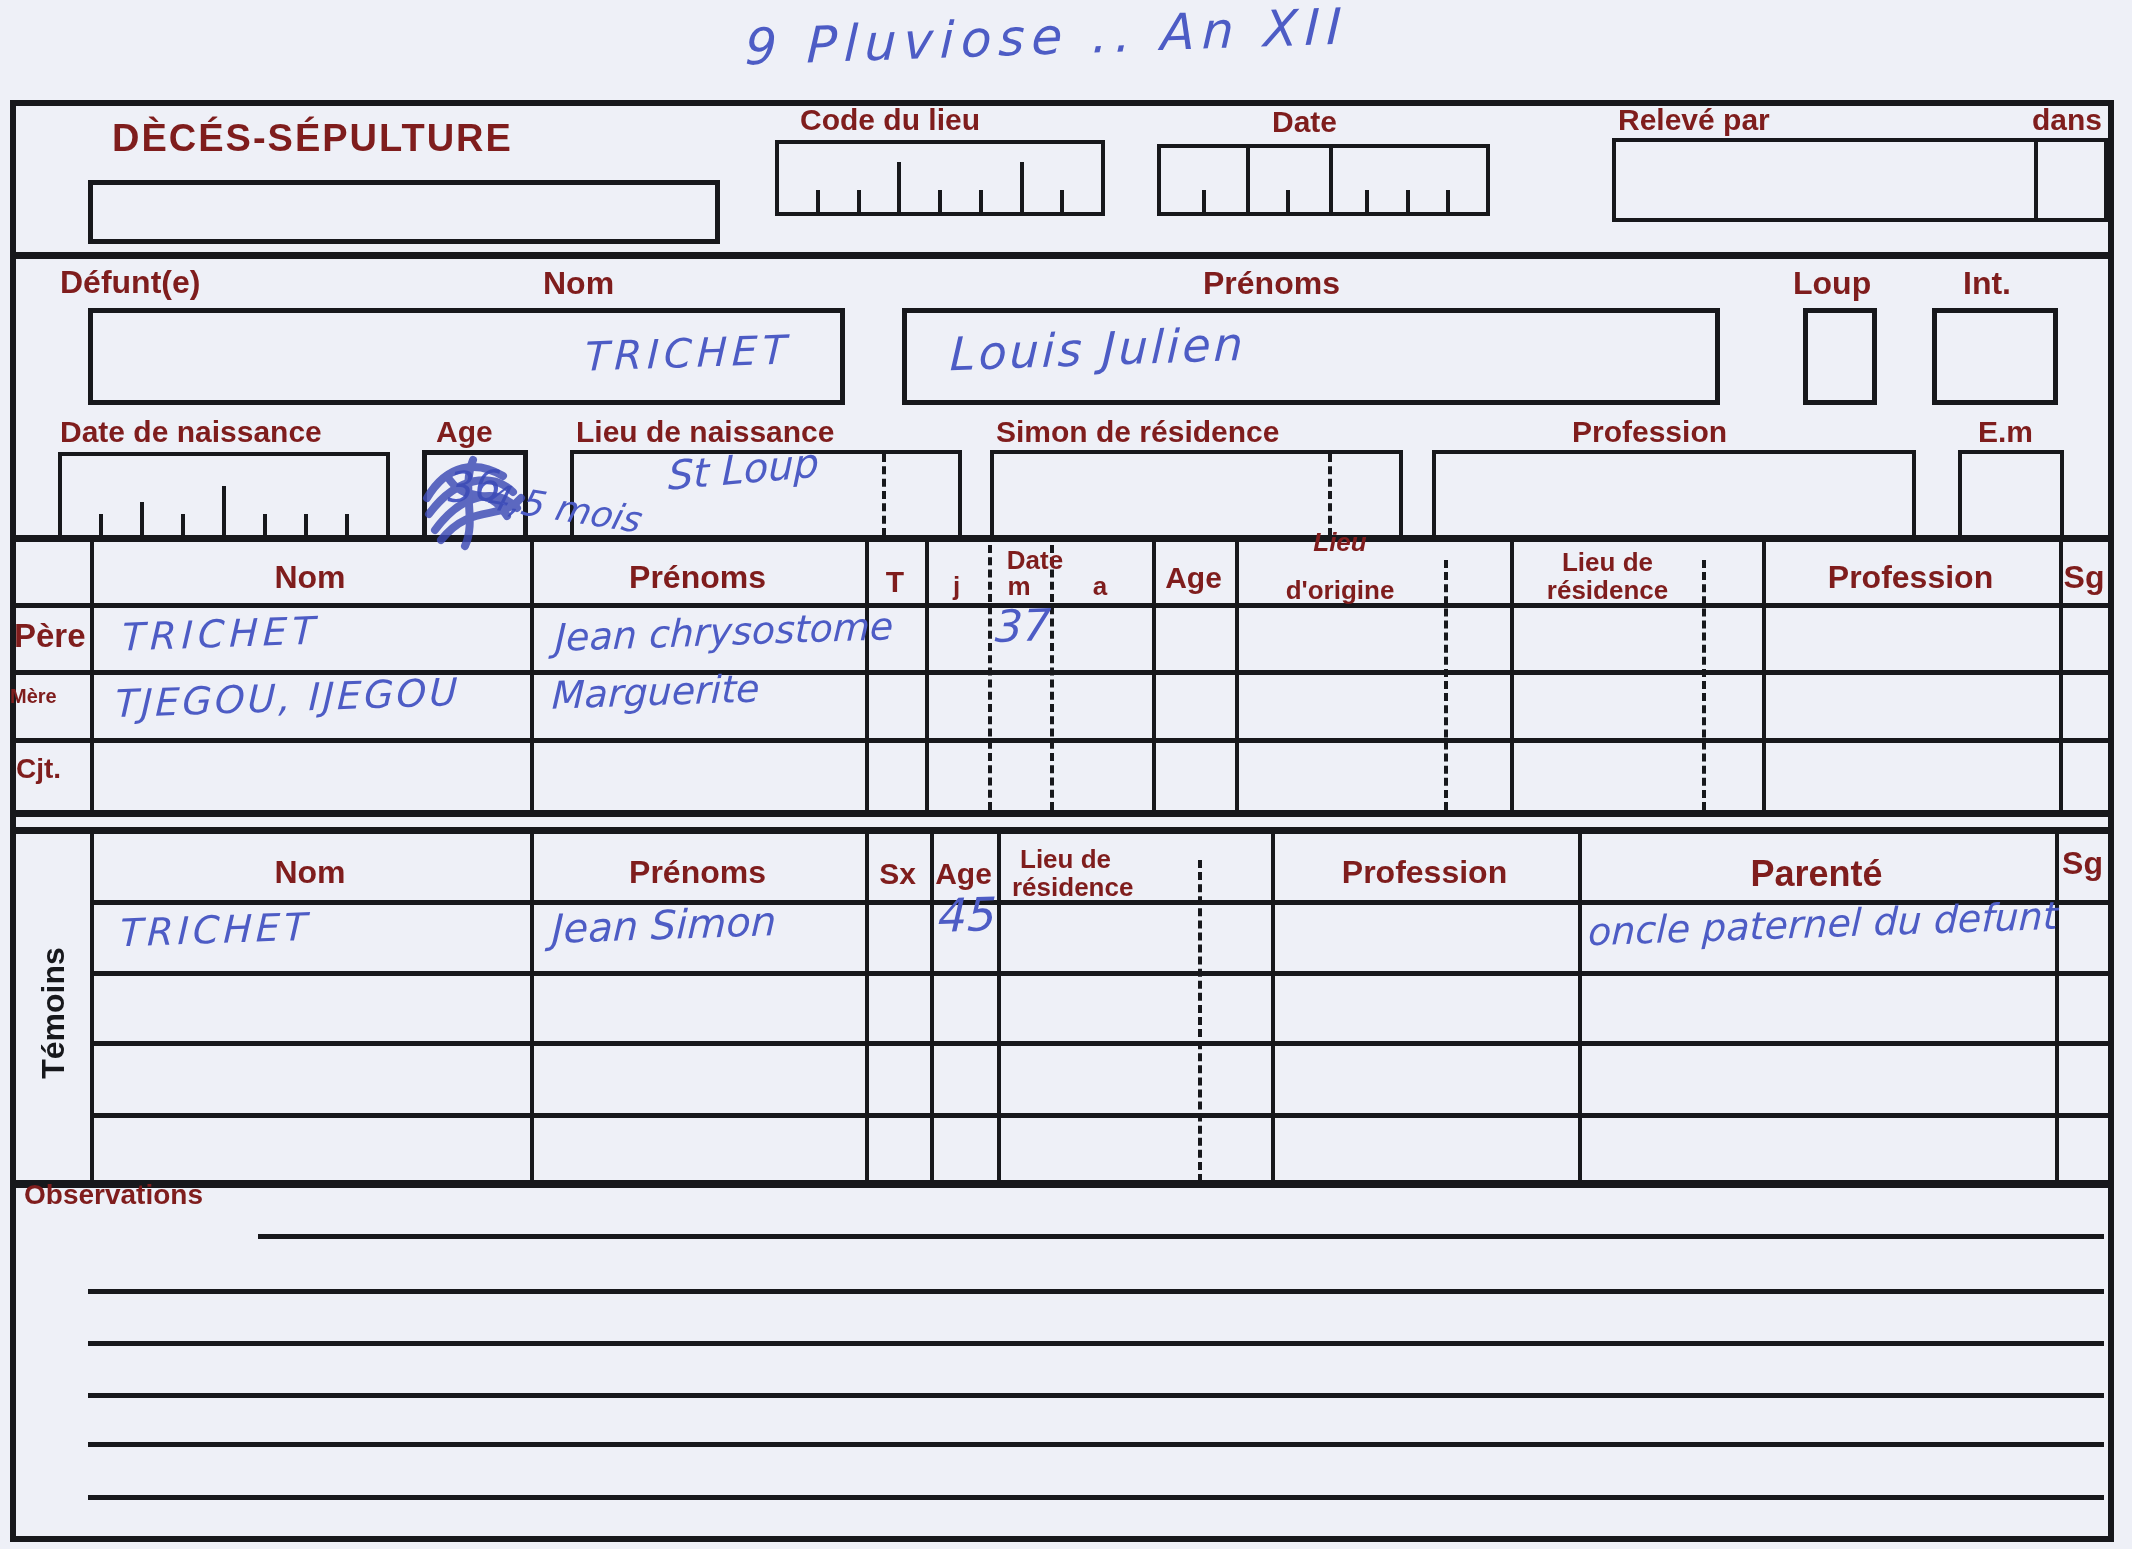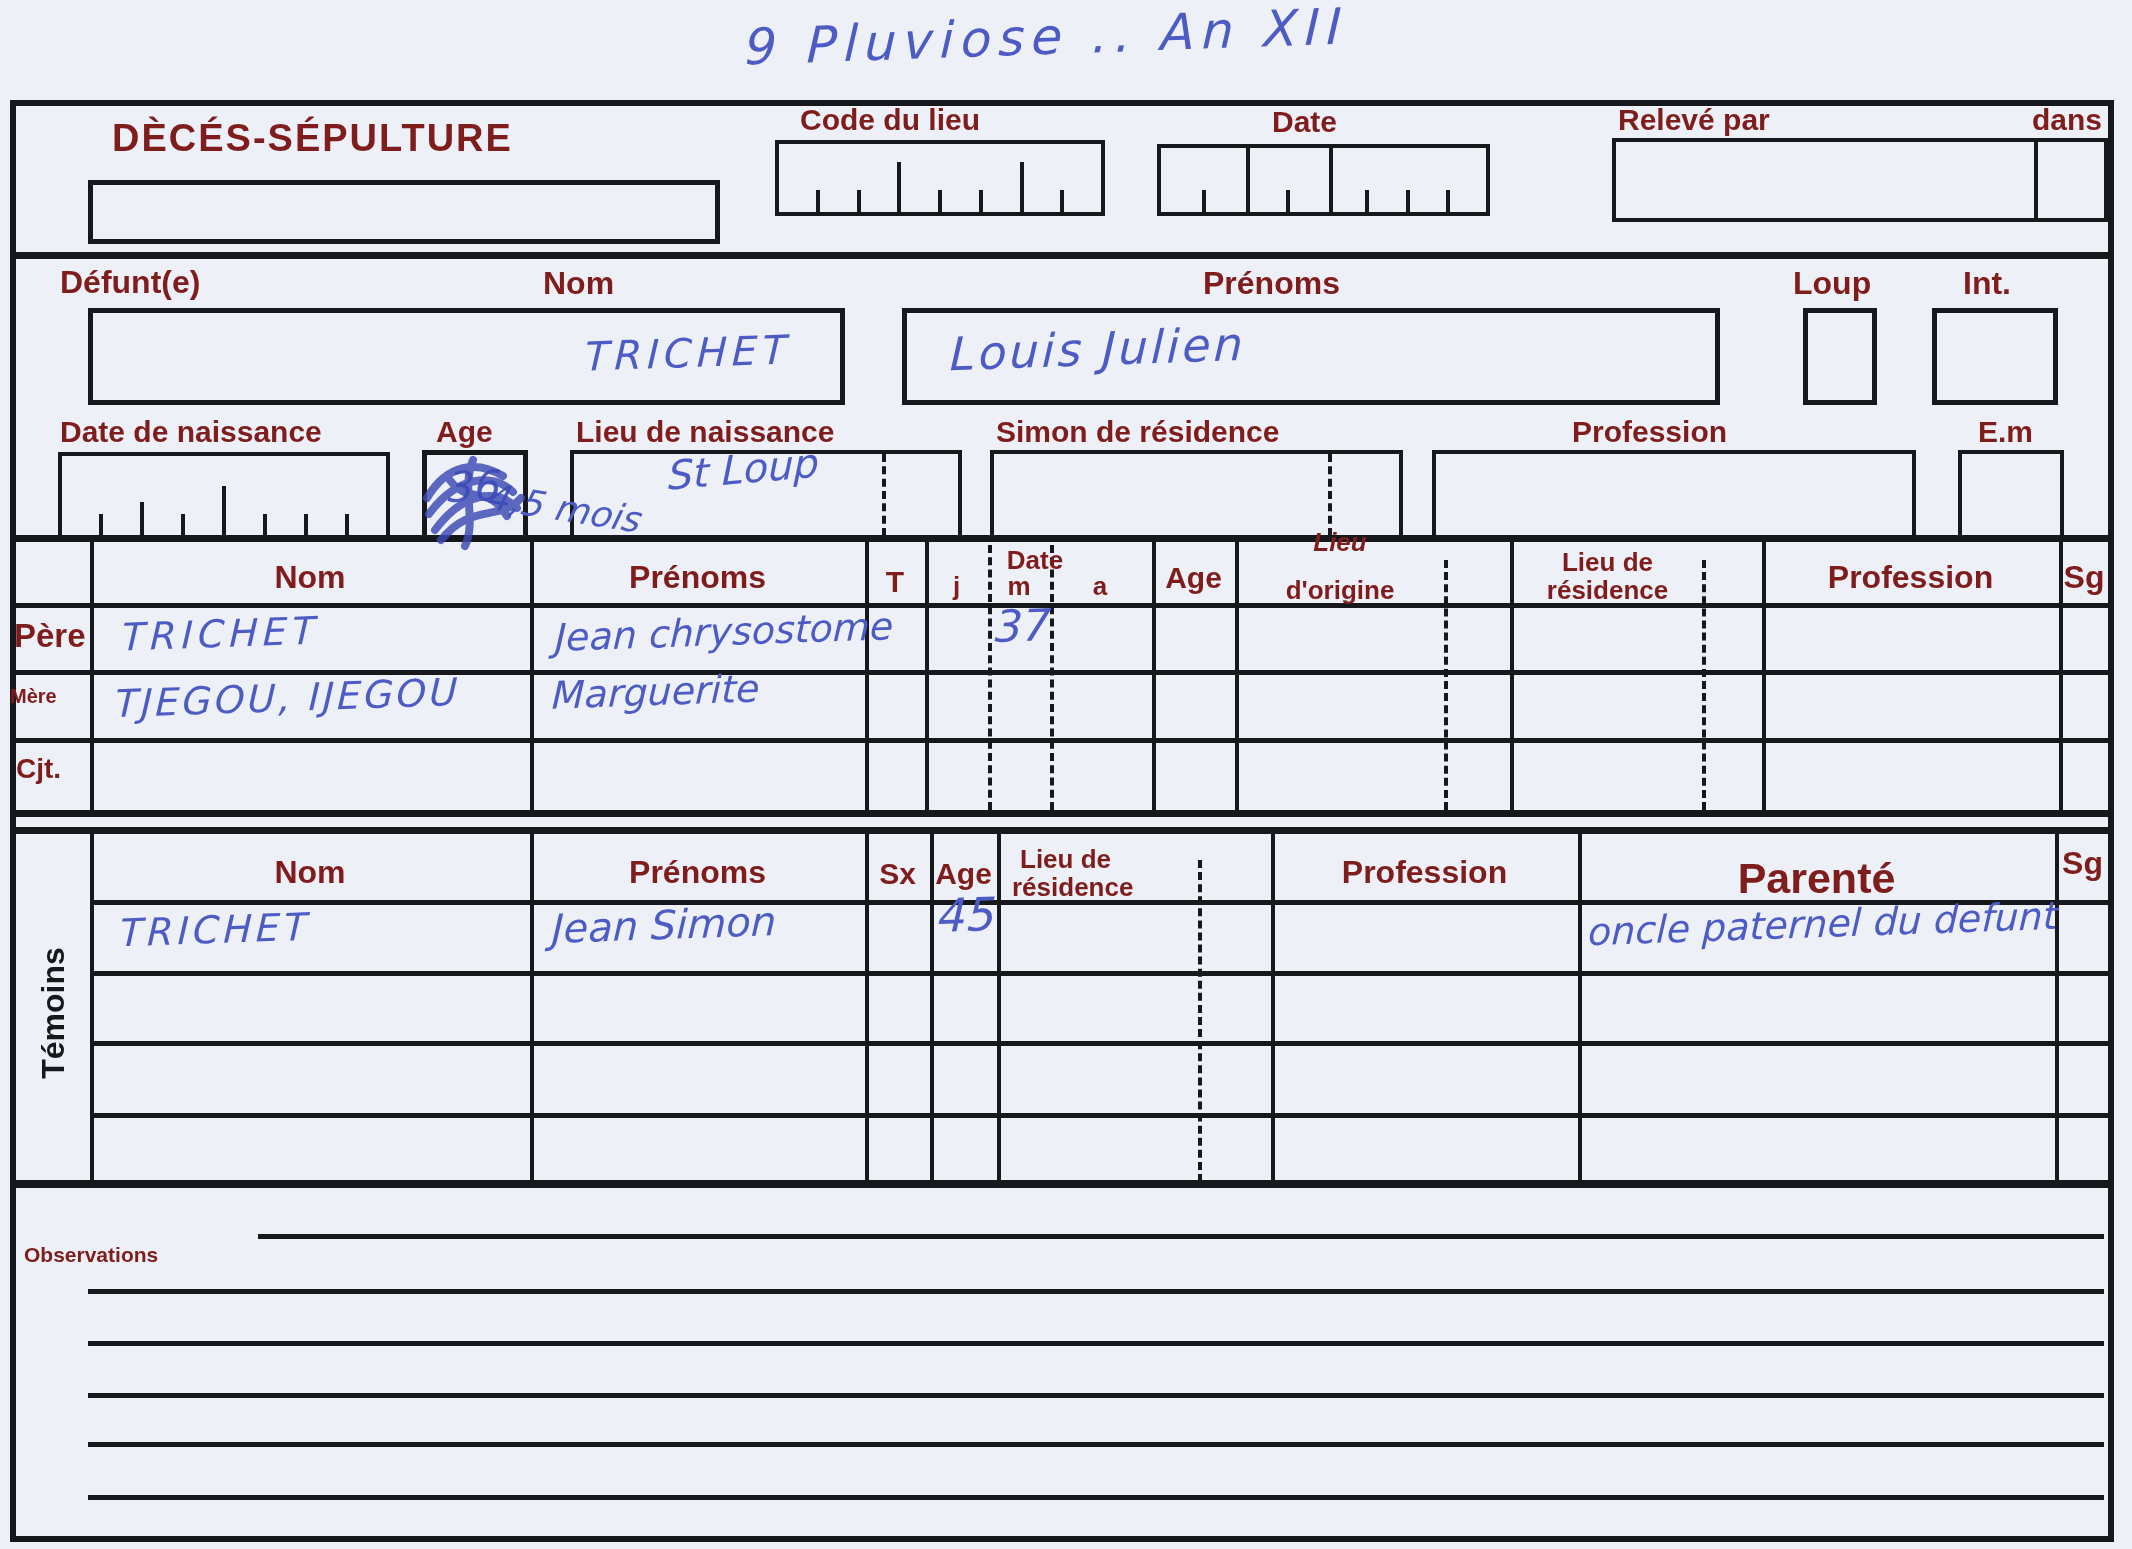--- a/index.html
+++ b/index.html
@@ -198,29 +198,29 @@
   <div class="hl" style="left:90px;top:1041px;width:2018px;height:5px;"></div>
   <div class="hl" style="left:90px;top:1113px;width:2018px;height:5px;"></div>
 
   <div class="lbl ctr" style="left:90px;top:855px;width:440px;font-size:32px;">Nom</div>
   <div class="lbl ctr" style="left:530px;top:855px;width:335px;font-size:32px;">Prénoms</div>
   <div class="lbl ctr" style="left:865px;top:858px;width:65px;">Sx</div>
   <div class="lbl ctr" style="left:930px;top:858px;width:67px;">Age</div>
   <div class="lbl sm" style="left:1020px;top:845px;">Lieu de</div>
   <div class="lbl sm" style="left:1012px;top:873px;">résidence</div>
   <div class="lbl ctr" style="left:1271px;top:855px;width:307px;font-size:32px;">Profession</div>
-  <div class="lbl ctr" style="left:1578px;top:855px;width:477px;font-size:43px;">Parenté</div>
+  <div class="lbl ctr" style="left:1578px;top:855px;width:477px;font-size:36px;">Parenté</div>
   <div class="lbl ctr" style="left:2055px;top:846px;width:55px;font-size:32px;">Sg</div>
 
   <div class="hw" style="left:120px;top:908px;font-size:38px;letter-spacing:4px;">TRICHET</div>
   <div class="hw" style="left:552px;top:902px;font-size:40px;">Jean Simon</div>
   <div class="hw" style="left:938px;top:888px;font-size:46px;">45</div>
   <div class="hw" style="left:1588px;top:902px;font-size:38px;">oncle paternel du defunt</div>
 
-  <div class="lbl" style="left:24px;top:1244px;font-size:21px;">Observations</div>
+  <div class="lbl" style="left:24px;top:1180px;font-size:28px;">Observations</div>
   <div class="hl" style="left:258px;top:1234px;width:1846px;height:5px;"></div>
   <div class="hl" style="left:88px;top:1289px;width:2016px;height:5px;"></div>
   <div class="hl" style="left:88px;top:1341px;width:2016px;height:5px;"></div>
   <div class="hl" style="left:88px;top:1393px;width:2016px;height:5px;"></div>
   <div class="hl" style="left:88px;top:1442px;width:2016px;height:5px;"></div>
   <div class="hl" style="left:88px;top:1495px;width:2016px;height:5px;"></div>
 
 </div>
 
 </body></html>

